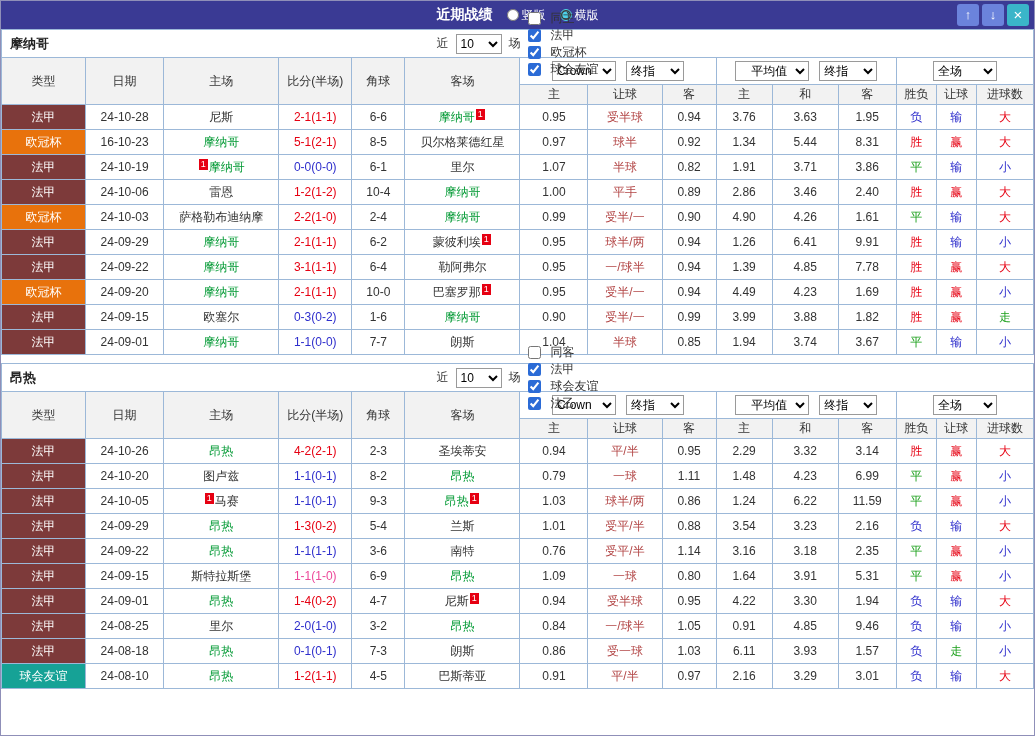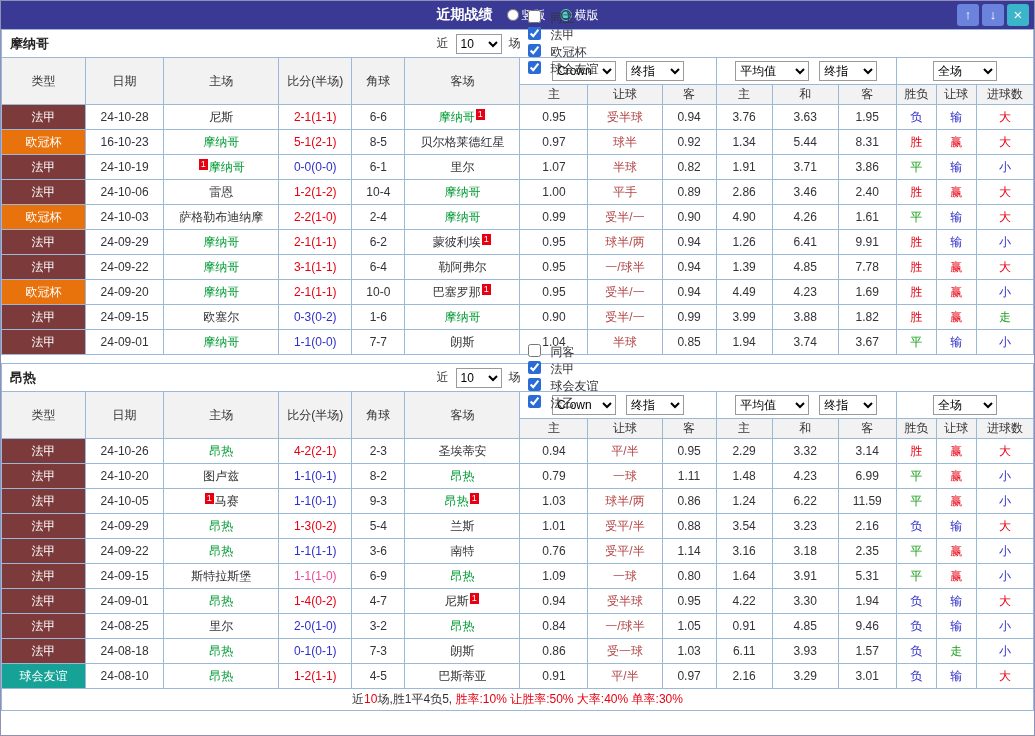--- a/index.html
+++ b/index.html
@@ -15,30 +15,30 @@
   .win-btn { width:22px; height:22px; border:none; border-radius:3px; color:#fff; text-align:center; padding:0; cursor:pointer; font-size:13px; line-height:20px; }
   .btn-up, .btn-down { background:#6b83dc; }
   .btn-close { background:#3ab5c9; font-size:15px; }
 
   
   .filter-row { height:28px; position:relative; display:flex; align-items:center; background:#fff; border:1px solid #9cb8d8; border-bottom:none; }
   .team-name { position:absolute; left:8px; font-weight:bold; font-size:13px; color:#222; }
   .filter-controls { margin:0 auto; display:flex; align-items:center; gap:7px; font-size:12px; }
   select { height:20px; font-size:12px; border:1px solid #9a9a9a; background:#fff; }
   .count-select { width:46px; }
-  .cb { display:flex; gap:10px; cursor:pointer; }
+  .cb { display:flex; align-items:center; gap:10px; cursor:pointer; }
   input[type=checkbox] { width:13px; height:13px; margin:0; accent-color:#2b6bd6; }
 
   table { border-collapse:collapse; table-layout:fixed; width:100%; }
   th, td { border:1px solid #9cb8d8; text-align:center; padding:0; font-weight:normal; font-size:12px; overflow:hidden; white-space:nowrap; }
   thead th.lbl { background:#f2f2f2; color:#333; height:20px; }
   thead tr.sel-row th { height:27px; }
   th.selcell { background:#fff; }
   .sel-wrap { display:flex; justify-content:center; align-items:center; gap:10px; }
-  .sel-a { width:64px; } .sel-b { width:58px; } .sel-c { width:74px; } .sel-d { width:58px; } .sel-e { width:64px; }
+  .sel-a { width:64px; } .sel-b { width:58px; } .sel-c { width:74px;padding-left:11px; } .sel-d { width:58px; } .sel-e { width:64px; }
 
   tbody td { height:25px; background:#fff; }
   td.c-type { color:#fff; }
   td.c-hand { color:#b34747; }
   .badge { position:relative; top:-4px; display:inline-block; background:#e60012; color:#fff; font-size:9px; line-height:11px; padding:0 2px; margin:0 1px; }
 
   .summary { height:22px; line-height:21px; text-align:center; font-size:12px; color:#333; border:1px solid #9cb8d8; border-top:none; background:#fff; }
   .red { color:#e60012; }
   .section-gap { height:8px; background:#fff; }
 </style>
@@ -573,18 +573,15 @@
     <td class="c-odds">0.97</td>
     <td class="c-odds">2.16</td>
     <td class="c-odds">3.29</td>
     <td class="c-odds">3.01</td>
     <td class="c-res" style="color: rgb(46, 46, 204);">负</td>
     <td class="c-res" style="color: rgb(46, 46, 204);">输</td>
     <td class="c-res" style="color: rgb(230, 0, 18);">大</td>
   </tr>
         </tbody>
     </table>
-    <div class="summary">
-      <span>近</span><span class="red">10</span><span>场,胜1平4负5, </span><span class="red">胜率:10% 让胜率:50% 大率:40% 单率:30%</span>
-    </div>
   </div>
 
 </div>
 
 </body></html>

